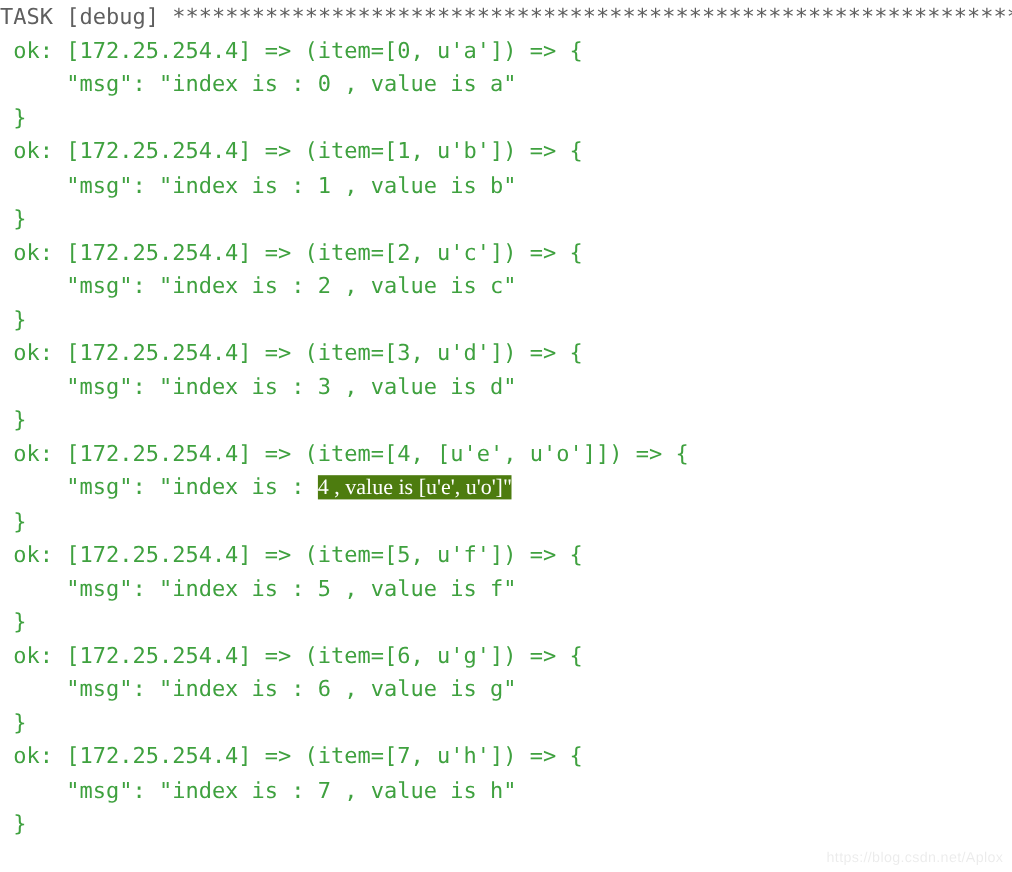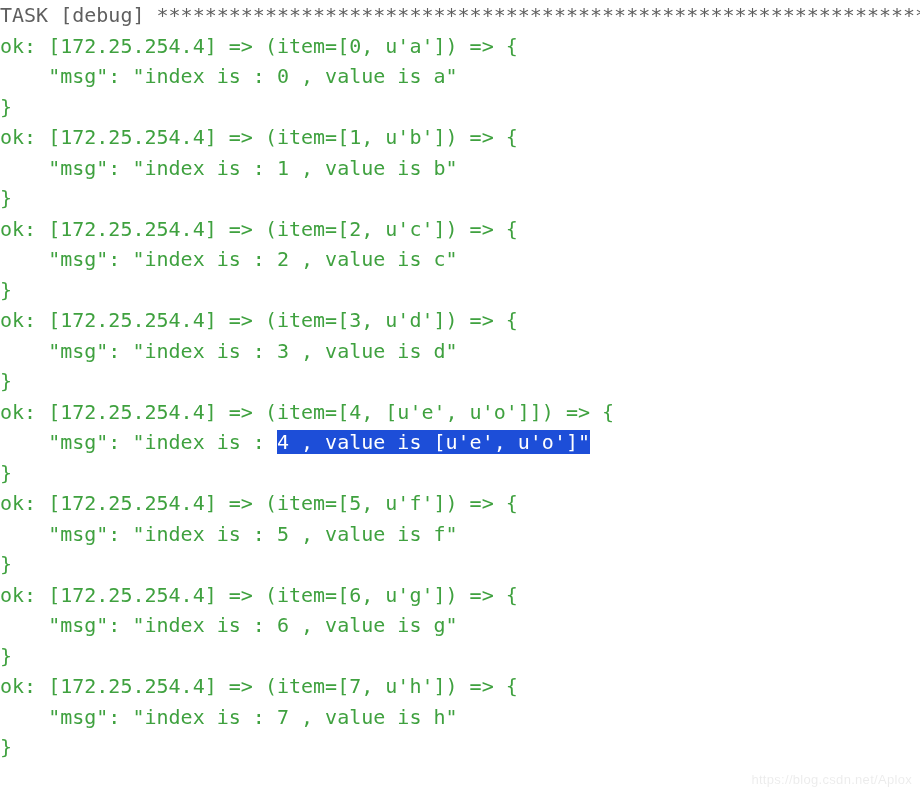--- a/index.html
+++ b/index.html
@@ -12,22 +12,22 @@
   }
   .terminal {
     font-family: "DejaVu Sans Mono", "Menlo", "Consolas", monospace;
     font-size: 20px;
     line-height: 30.5px;
     white-space: pre;
     padding: 0;
     color: #000;
   }
   .gray  { color: #5f5f5f; }
-  .green { color: #3fa13f; }
-  .hl    { background: #1d4ed8; color: #ffffff; }
+  .green { color: #3fa13f; margin-left: 12px; }
+  .hl    { background: #4d7c0f; color: #ffffff; font-family: Liberation Serif, serif; }
   .watermark {
     position: absolute;
     right: 8px;
     bottom: 6px;
     font-family: sans-serif;
     font-size: 13px;
     color: rgba(0,0,0,0.08);
     letter-spacing: 0.3px;
     user-select: none;
   }

